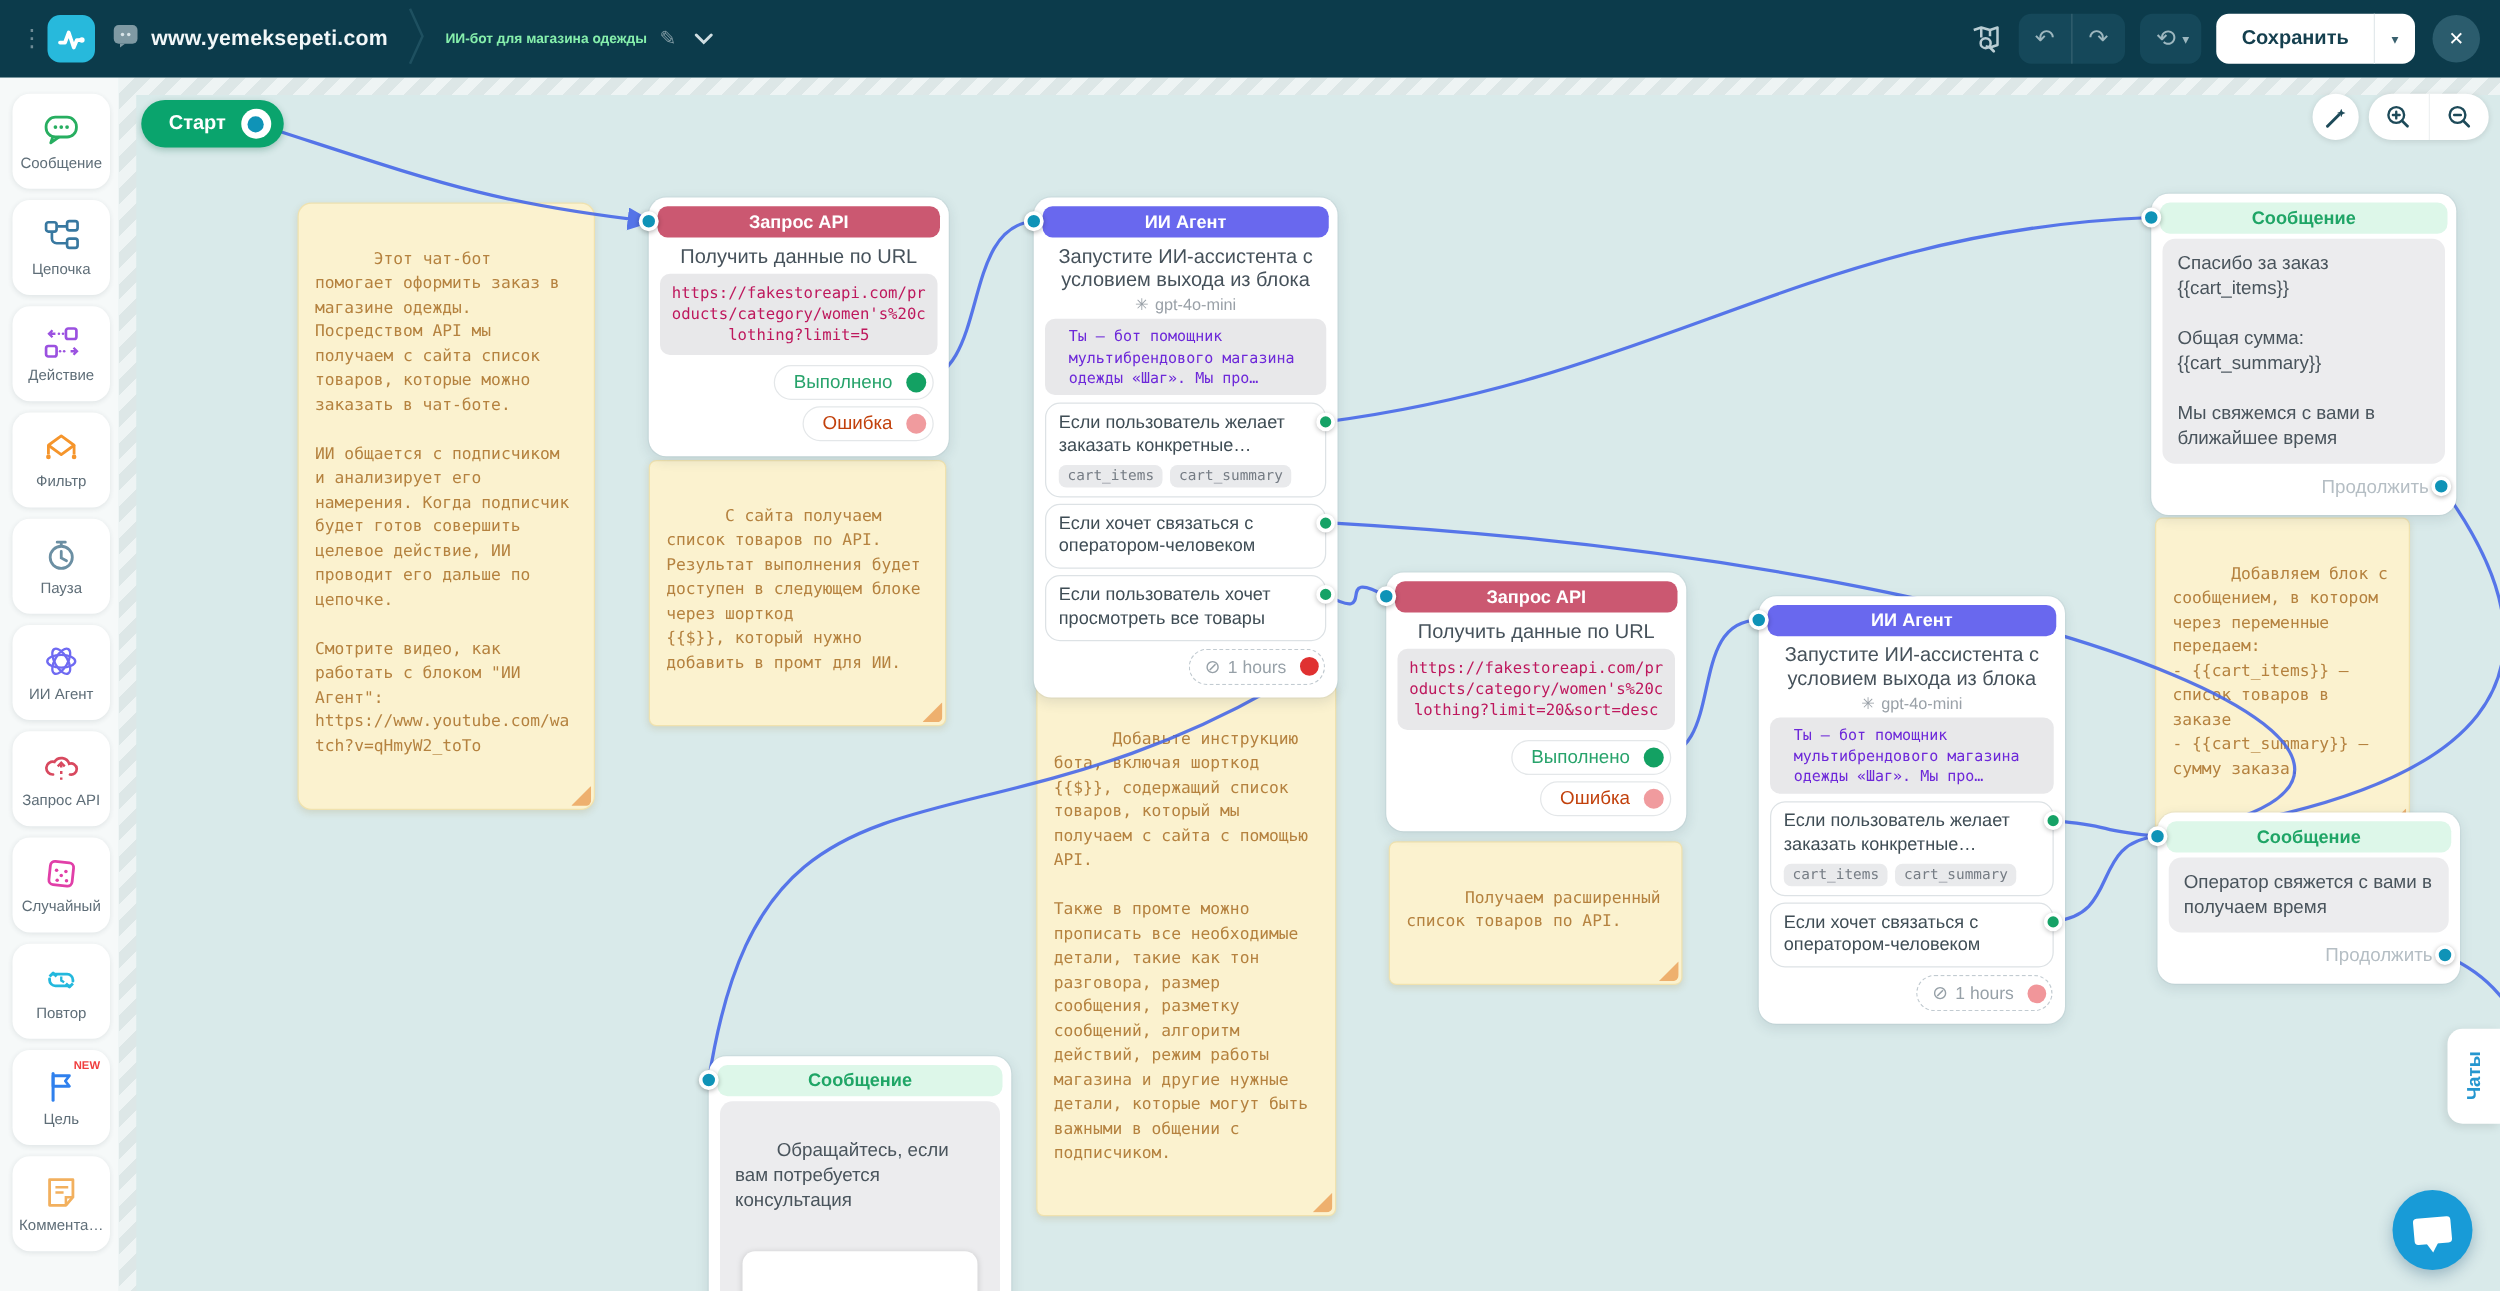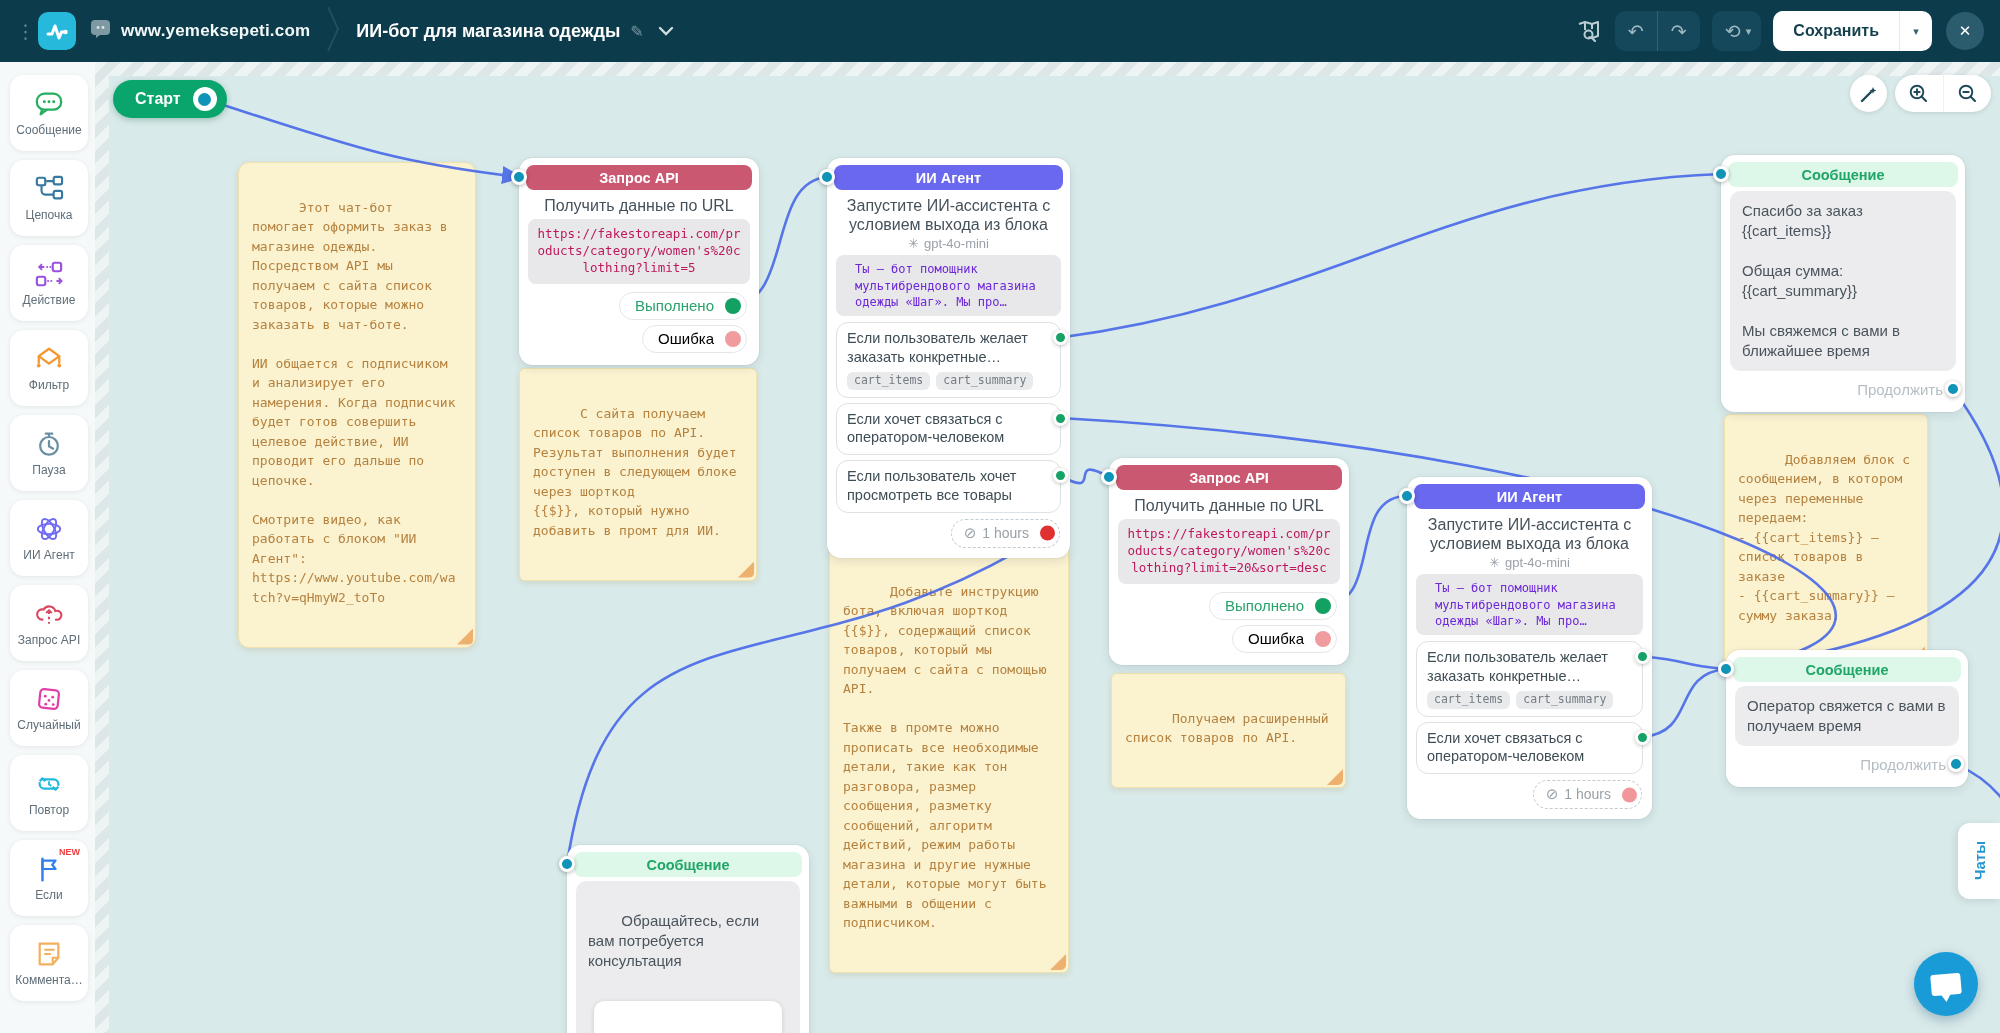--- a/index.html
+++ b/index.html
@@ -9,21 +9,21 @@
 
   
   .topbar { position:absolute; left:0; top:0; width:2000px; height:62px;
             background:#0c3b4b; display:flex; align-items:center; padding:0 16px; z-index:10; }
   .kebab { color:#6f8b95; font-size:19px; width:16px; text-align:center; cursor:pointer; }
   .logo { width:38px; height:38px; border-radius:10px; background:#27b9dc;
           display:flex; align-items:center; justify-content:center; margin:0 14px 0 6px; }
   .bubble-ic { margin-right:10px; }
   .site-name { color:#f2f7f8; font-size:17px; font-weight:bold; letter-spacing:.2px; }
   .crumb-sep { margin:0 16px; }
-  .flow-title { color:#ffffff; font-size:18px; font-weight:bold; }
+  .flow-title { color:#86efac; font-size:11px; font-weight:bold; }
   .pencil { color:#7e98a1; font-size:16px; margin-left:10px; cursor:pointer; }
   .title-chev { margin-left:14px; cursor:pointer; display:flex; align-items:center; }
   .tb-spacer { flex:1; }
   .map-btn { margin-right:14px; cursor:pointer; display:flex; }
   .tb-group { background:#15485a; border-radius:10px; height:40px; display:flex;
               align-items:center; margin-right:12px; }
   .tb-cell { width:42px; height:40px; display:flex; align-items:center; justify-content:center;
              color:#9db7bf; font-size:19px; cursor:pointer; }
   .tb-div { width:1px; height:40px; background:rgba(255,255,255,.14); }
   .tb-caret { color:#9db7bf; font-size:11px; margin-left:-8px; padding-right:10px; cursor:pointer; }
@@ -88,21 +88,21 @@
           padding:6px 24px 7px 10px; font-size:14.5px; color:#3f4d55; line-height:1.3; }
   .cond-port { position:absolute; right:-8px; top:7px; width:15px; height:15px; border-radius:50%;
           background:#16a266; border:3px solid #fff; box-shadow:0 1px 4px rgba(0,0,0,.25); cursor:crosshair; }
   .tags { display:flex; gap:6px; margin-top:5px; }
   .tag { background:#e9eaec; border-radius:6px; padding:1px 7px 2px;
          font-family:"DejaVu Sans Mono", monospace; font-size:11.5px; color:#757c84; }
   .status { position:relative; margin:5px 12px 5px auto; width:max-content;
             border:1.5px solid #e4e7e9; background:#fff; border-radius:999px;
             padding:4px 32px 5px 15px; font-size:15px; }
   .status.done { color:#27a36b; }
-  .status.err  { color:#000000; }
+  .status.err  { color:#c2410c; }
   .status-dot { position:absolute; right:5px; top:50%; transform:translateY(-50%);
             width:16px; height:16px; border-radius:50%; cursor:crosshair; }
   .dot-green { background:#13a163; }
   .dot-pink  { background:#f09b9e; }
   .timeout { position:relative; margin:6px 10px 10px auto; width:max-content;
             border:1.5px dashed #c2cbd1; border-radius:999px; padding:4px 30px 5px 12px;
             color:#97a1a8; font-size:14px; display:flex; align-items:center; gap:6px; }
   .timeout-dot { position:absolute; right:4px; top:50%; transform:translateY(-50%);
             width:15px; height:15px; border-radius:50%; cursor:crosshair; }
   .dot-red { background:#e03131; }
@@ -304,21 +304,21 @@
         <path d="M16 12 v3.5 l2.5 1.5" fill="none" stroke="#23b8dd" stroke-width="2"></path>
       </svg>
       <div class="side-label">Повтор</div>
     </div>
     <div class="side-card" style="top:778px">
       <div class="side-badge">NEW</div>
       <svg width="30" height="28" viewBox="0 0 32 30">
         <path d="M9 4 v23" stroke="#2f80ed" stroke-width="2.6" stroke-linecap="round"></path>
         <path d="M9 6 h14 l-3.5 4.5 L23 15 H9 Z" fill="none" stroke="#2f80ed" stroke-width="2.4" stroke-linejoin="round"></path>
       </svg>
-      <div class="side-label">Если</div>
+      <div class="side-label">Цель</div>
     </div>
     <div class="side-card" style="top:863px">
       <svg width="30" height="28" viewBox="0 0 32 30">
         <path d="M6 4 h20 v15 l-6 7 H6 Z" fill="none" stroke="#f2b05e" stroke-width="2.4" stroke-linejoin="round"></path>
         <path d="M11 10.5 h11 M11 15 h7 M20 26 v-7 h6" fill="none" stroke="#f2b05e" stroke-width="2.2"></path>
       </svg>
       <div class="side-label">Коммента…</div>
     </div>
   </div>
 

